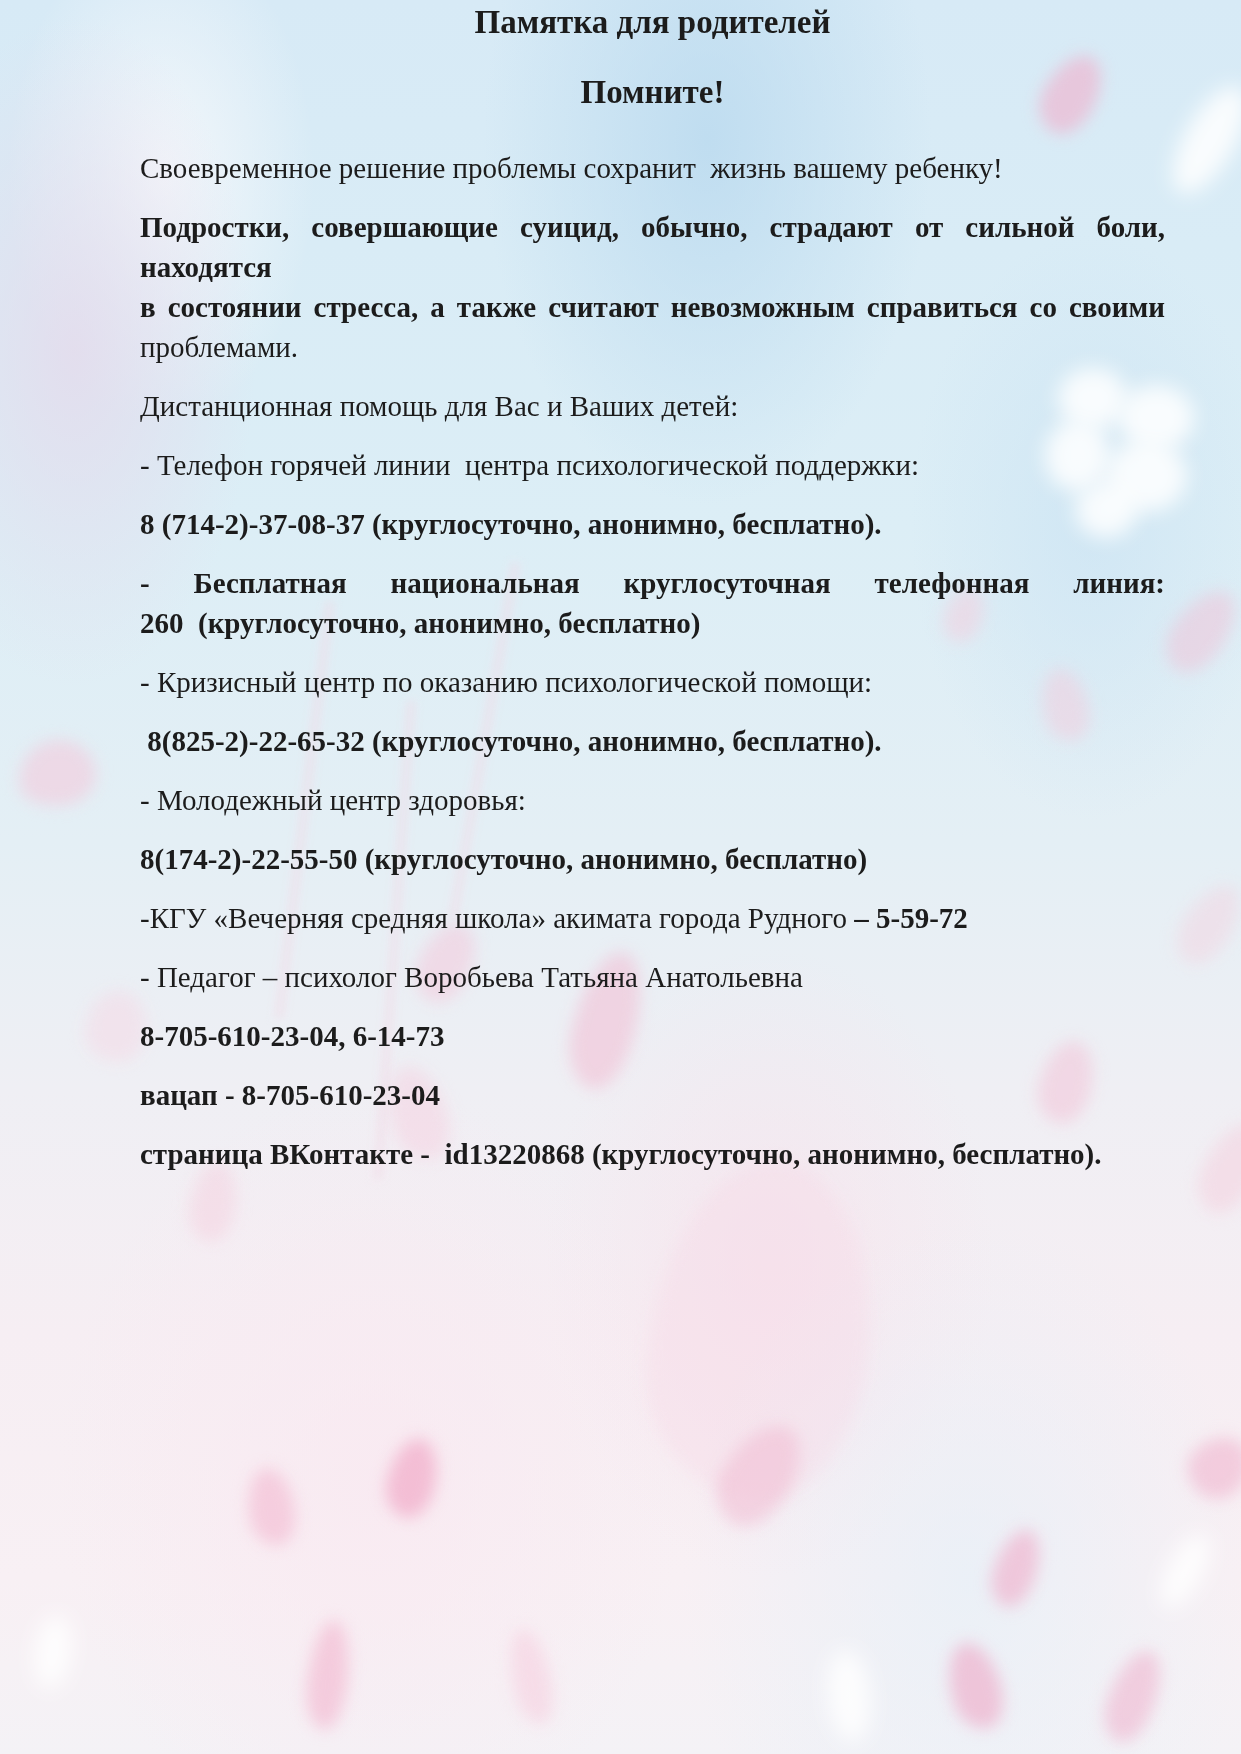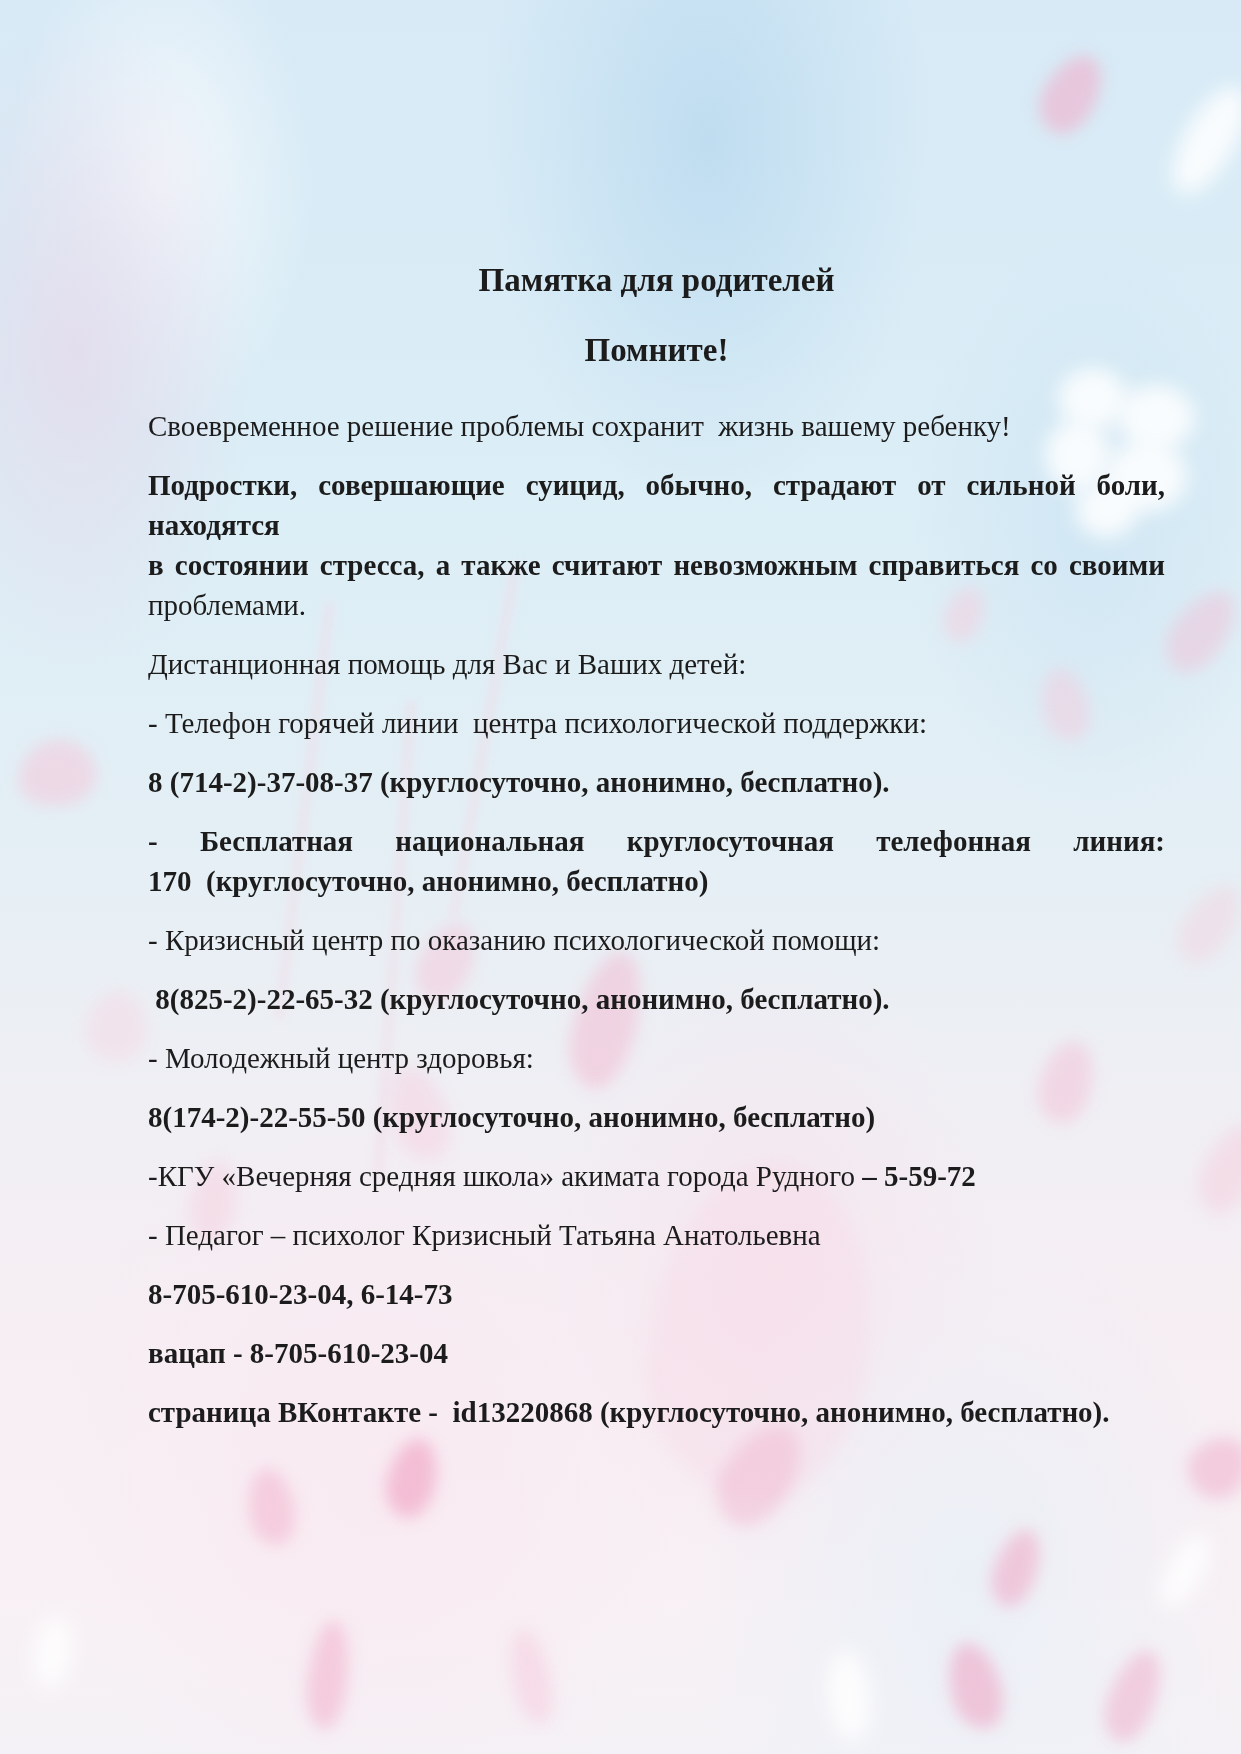--- a/index.html
+++ b/index.html
@@ -33,22 +33,21 @@
     border-radius: 52% 48% 44% 56% / 62% 55% 45% 38%;
     filter: blur(8px);
   }
   .fpetal { position: absolute; display: block; border-radius: 50%; filter: blur(10px); background: rgba(255,255,255,0.85); }
   .stem {
     position: absolute; display: block; width: 9px;
     background: rgba(241,219,231,0.55); filter: blur(5px);
   }
   .content {
     position: absolute; z-index: 1;
-    left: 148px; right: 76px; top: 0;
-    padding-top: 258px;
+    left: 140px; right: 76px; top: 0;
   }
   h1, h2 {
     font-size: 33px; line-height: 44px; font-weight: bold;
     text-align: center; margin: 0 0 26px 0;
   }
   h2 { margin-bottom: 34px; }
   p.body {
     font-size: 29px; line-height: 40px;
     margin: 0 0 19px 0;
     white-space: pre-wrap;
@@ -111,33 +110,33 @@
 
     <p class="body"><span class="jline">Подростки, совершающие суицид, обычно, страдают от сильной боли, находятся</span><span class="jline">в состоянии стресса, а также считают невозможным справиться со своими</span><span class="bline">проблемами.</span></p>
 
 
     <p class="body">Дистанционная помощь для Вас и Ваших детей:</p>
 
     <p class="body">- Телефон горячей линии  центра психологической поддержки:</p>
 
     <p class="body bold">8 (714-2)-37-08-37 (круглосуточно, анонимно, бесплатно).</p>
 
-    <p class="body"><span class="jline">- Бесплатная национальная круглосуточная телефонная линия:</span><span class="bline bold">170  (круглосуточно, анонимно, бесплатно)</span></p>
+    <p class="body"><span class="jline">- Бесплатная национальная круглосуточная телефонная линия:</span><span class="bline bold">260  (круглосуточно, анонимно, бесплатно)</span></p>
 
     <p class="body">- Кризисный центр по оказанию психологической помощи:</p>
 
     <p class="body bold"> 8(825-2)-22-65-32 (круглосуточно, анонимно, бесплатно).</p>
 
     <p class="body">- Молодежный центр здоровья:</p>
 
     <p class="body bold">8(174-2)-22-55-50 (круглосуточно, анонимно, бесплатно)</p>
 
     <p class="body"><span>-КГУ «Вечерняя средняя школа» акимата города Рудного </span><span class="bold">– 5-59-72</span></p>
 
-    <p class="body">- Педагог – психолог Кризисный Татьяна Анатольевна</p>
+    <p class="body">- Педагог – психолог Воробьева Татьяна Анатольевна</p>
 
     <p class="body bold">8-705-610-23-04, 6-14-73</p>
 
     <p class="body bold">вацап - 8-705-610-23-04</p>
 
     <p class="body bold">страница ВКонтакте -  id13220868 (круглосуточно, анонимно, бесплатно).</p>
   </div>
 
 </div>
 

